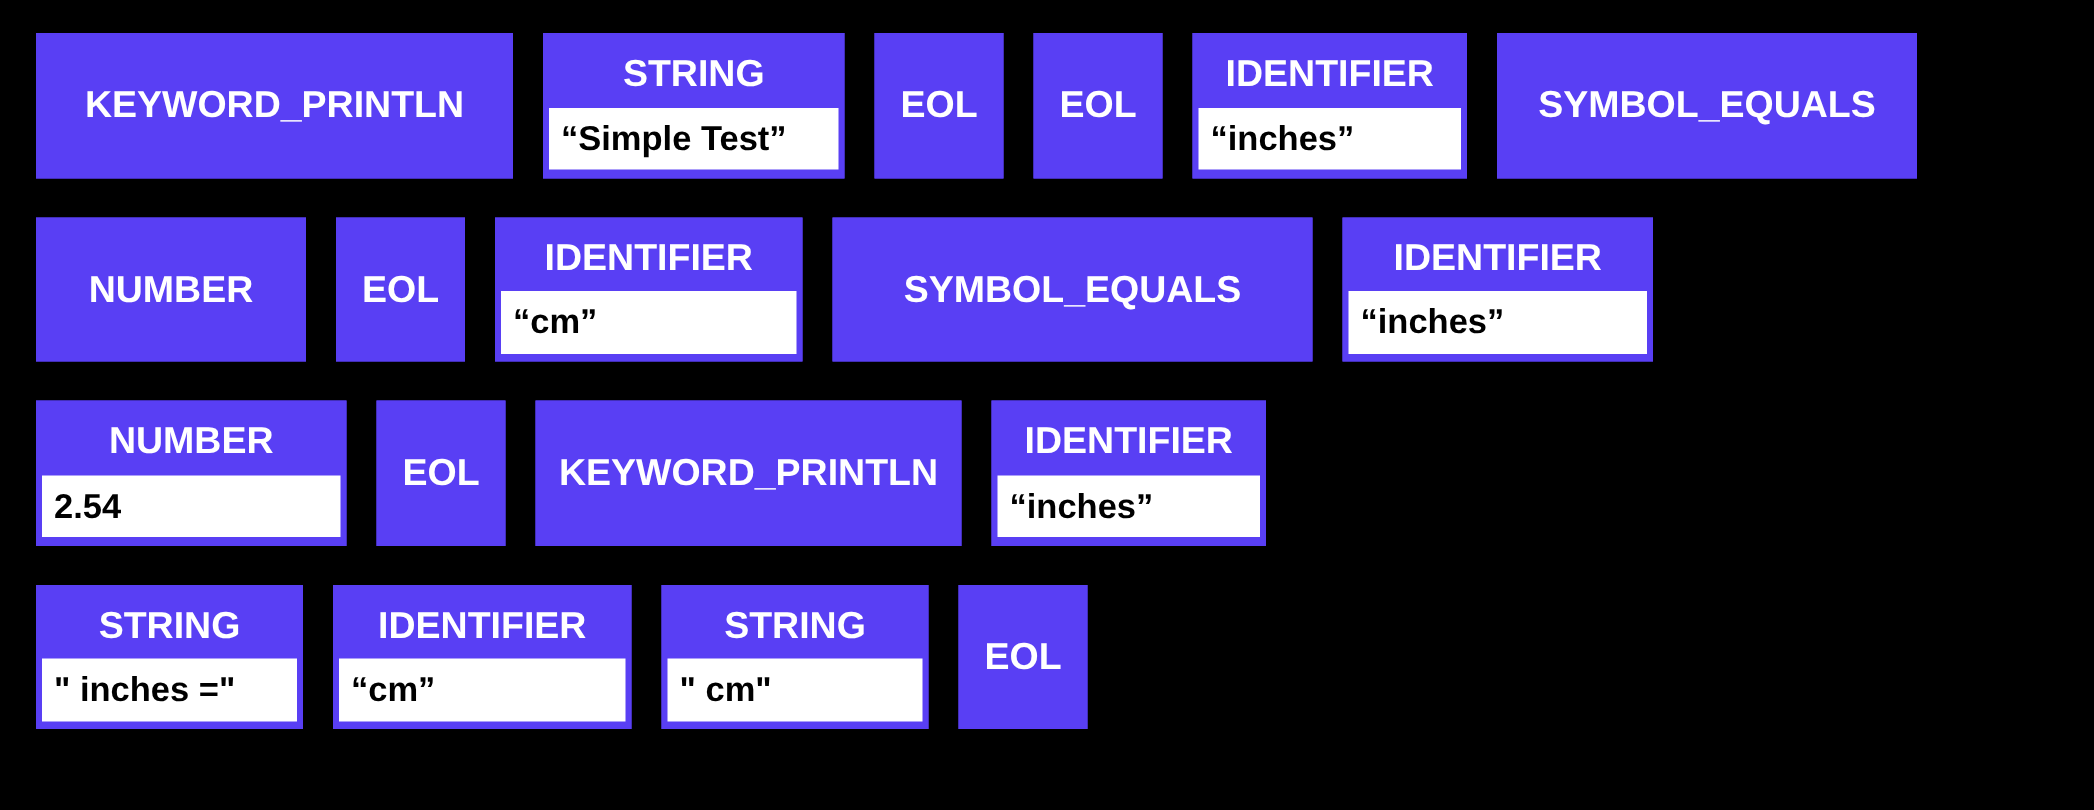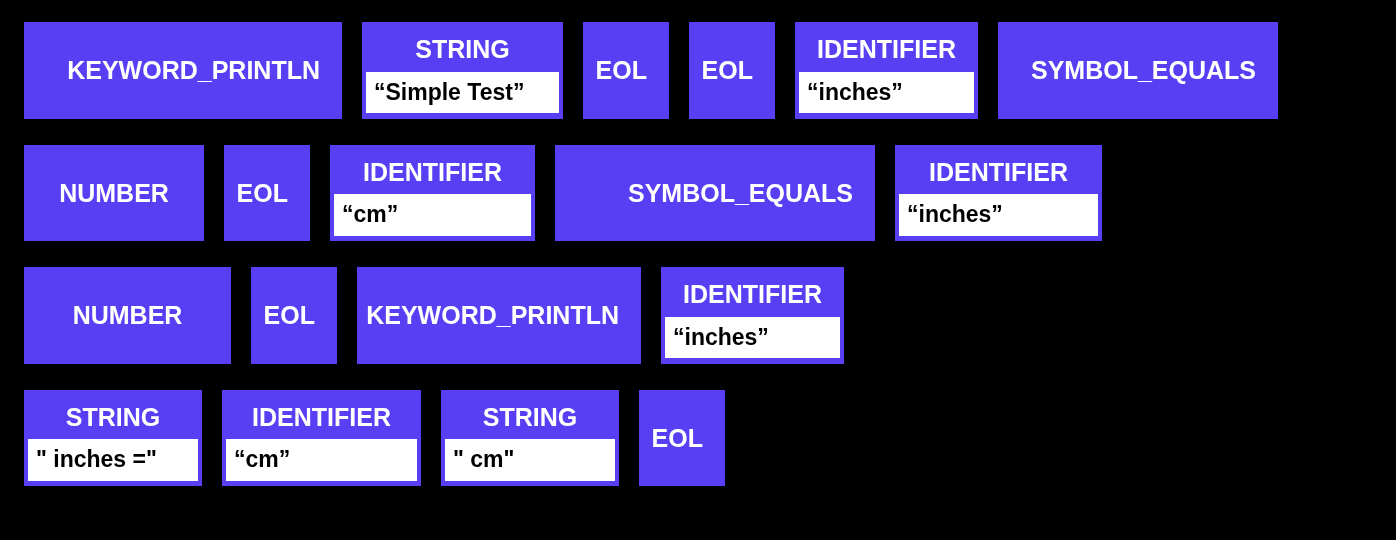--- a/index.html
+++ b/index.html
@@ -49,21 +49,21 @@
     font-weight: 700;
     font-size: 23px;
     text-align: left;
     padding: 7px 8px;
     white-space: nowrap;
     line-height: 1.2;
   }
   
   .token.hasval .ttype { padding: 6px 18px 6px 18px; }
   
-  .token.simple { align-items: flex-end; }
+  .token.simple { align-items: center; }
   .token.simple .ttype { padding: 28px 18px; }
 </style>
 </head>
 <body>
 
 <div class="canvas">
   <div id="rows-container">
       <div class="row">
         <div class="token simple" style="width: 318px;">
           <div class="ttype">KEYWORD_PRINTLN</div>
@@ -101,20 +101,21 @@
           <div class="ttype">SYMBOL_EQUALS</div>
         </div>
         <div class="token hasval" style="width: 207px;">
           <div class="ttype">IDENTIFIER</div>
           <div class="tval">“inches”</div>
         </div>
       </div>
       <div class="row">
         <div class="token hasval" style="width: 207px;">
           <div class="ttype">NUMBER</div>
+          <div class="tval">2.54</div>
         </div>
         <div class="token simple" style="width: 86px;">
           <div class="ttype">EOL</div>
         </div>
         <div class="token simple" style="width: 284px;">
           <div class="ttype">KEYWORD_PRINTLN</div>
         </div>
         <div class="token hasval" style="width: 183px;">
           <div class="ttype">IDENTIFIER</div>
           <div class="tval">“inches”</div>

